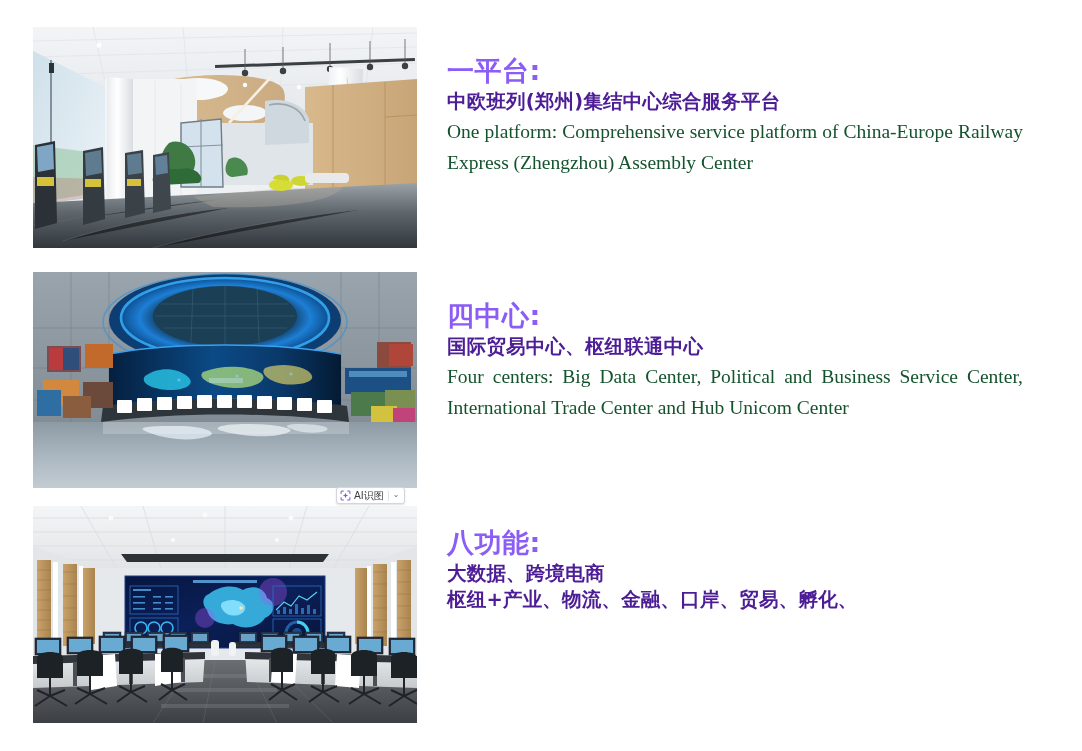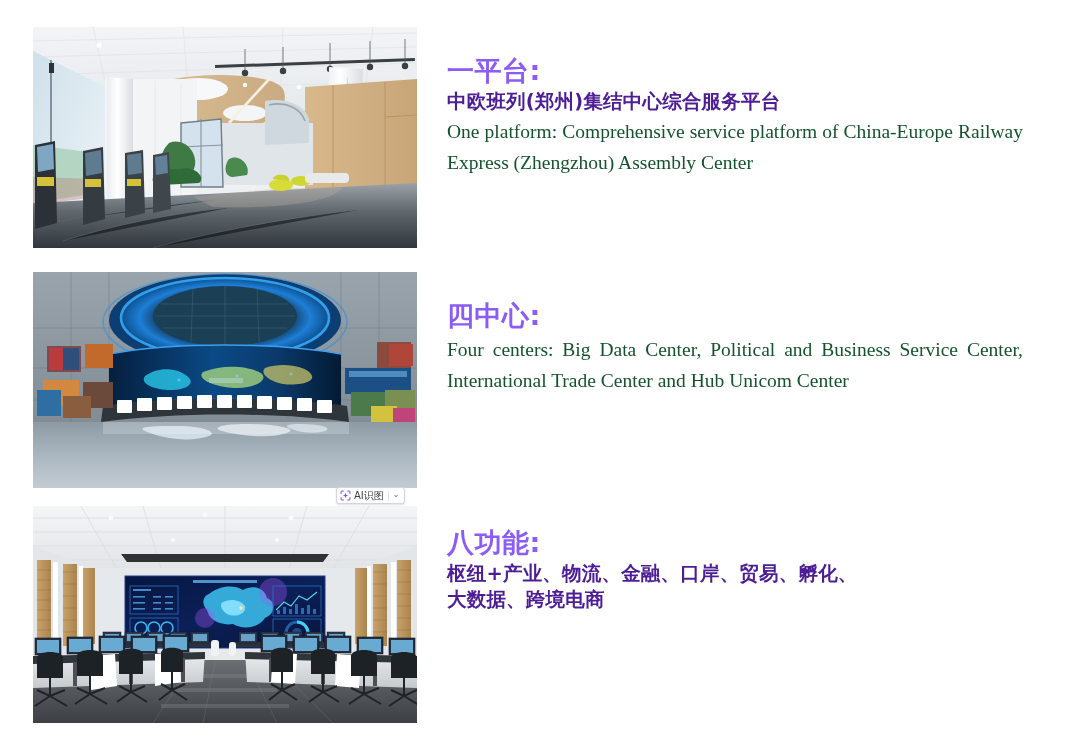--- a/index.html
+++ b/index.html
@@ -366,20 +366,21 @@
         <path d="M186 158 C210 166 244 166 256 160 C264 156 238 152 214 152 C196 152 180 154 186 158 Z" fill="#eef5fa" opacity=".7"></path>
         <path d="M256 156 C270 162 288 162 294 158 C298 154 280 152 266 152 C258 152 250 153 256 156 Z" fill="#e8f1f7" opacity=".6"></path>
         <g opacity=".22" fill="#ffffff">
           <rect x="70" y="150" width="246" height="12"></rect>
         </g>
       </svg>
     </div>
 
     <div class="textcol" style="top:272px;margin-top:28px;">
       <div class="sec-head">四中心:</div>
+      <div class="sec-cn">国际贸易中心、枢纽联通中心</div>
       <div class="sec-en">Four centers: Big Data Center, Political and Business Service Center, International Trade Center and Hub Unicom Center</div>
     </div>
   </div>
 
   <div class="ai-badge">
     <svg class="ai-ico" viewBox="0 0 16 16">
       <g fill="none" stroke="#7b5ce0" stroke-width="1.5" stroke-linecap="round">
         <path d="M1.6 5 V2.6 A1 1 0 0 1 2.6 1.6 H5"></path>
         <path d="M11 1.6 H13.4 A1 1 0 0 1 14.4 2.6 V5"></path>
         <path d="M14.4 11 V13.4 A1 1 0 0 1 13.4 14.4 H11"></path>
@@ -657,18 +658,18 @@
 
         <g fill="#f0f2f4">
           <rect x="178" y="134" width="8" height="16" rx="3"></rect>
           <rect x="196" y="136" width="7" height="14" rx="3"></rect>
         </g>
       </svg>
     </div>
 
     <div class="textcol" style="top:527px;">
       <div class="sec-head">八功能:</div>
+      <div class="sec-cn">大数据、跨境电商</div>
       <div class="sec-cn">枢纽+产业、物流、金融、口岸、贸易、孵化、</div>
-      <div class="sec-cn">大数据、跨境电商</div>
     </div>
   </div>
 
 </div>
 
 </body></html>

